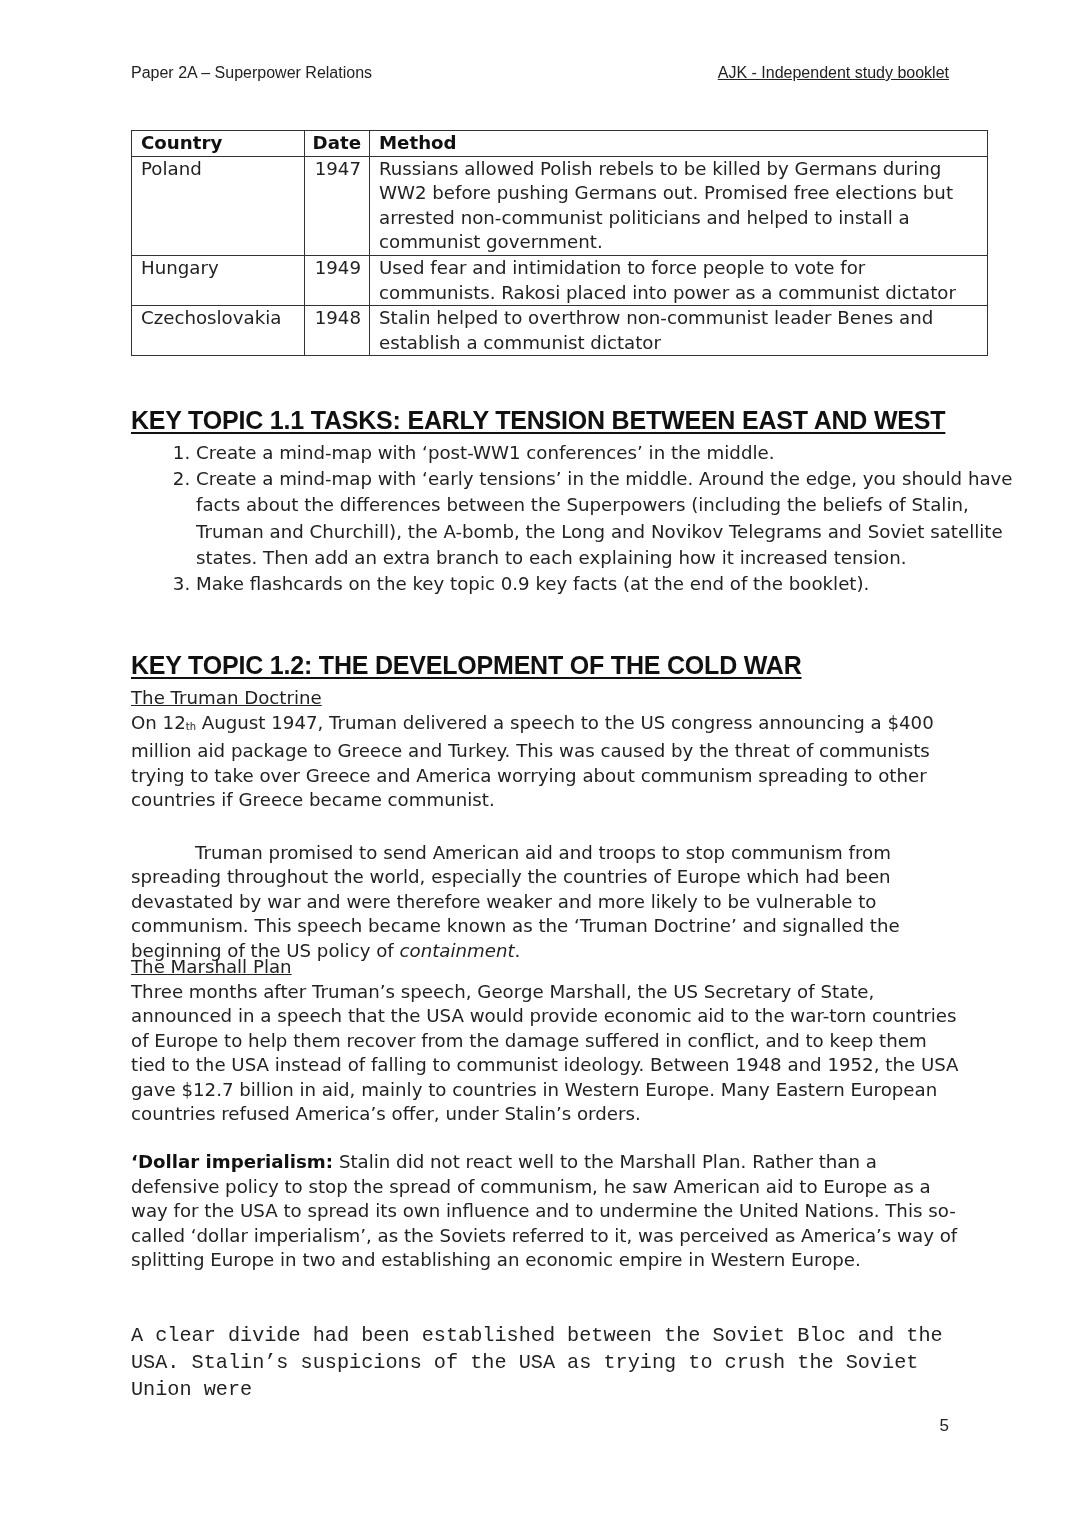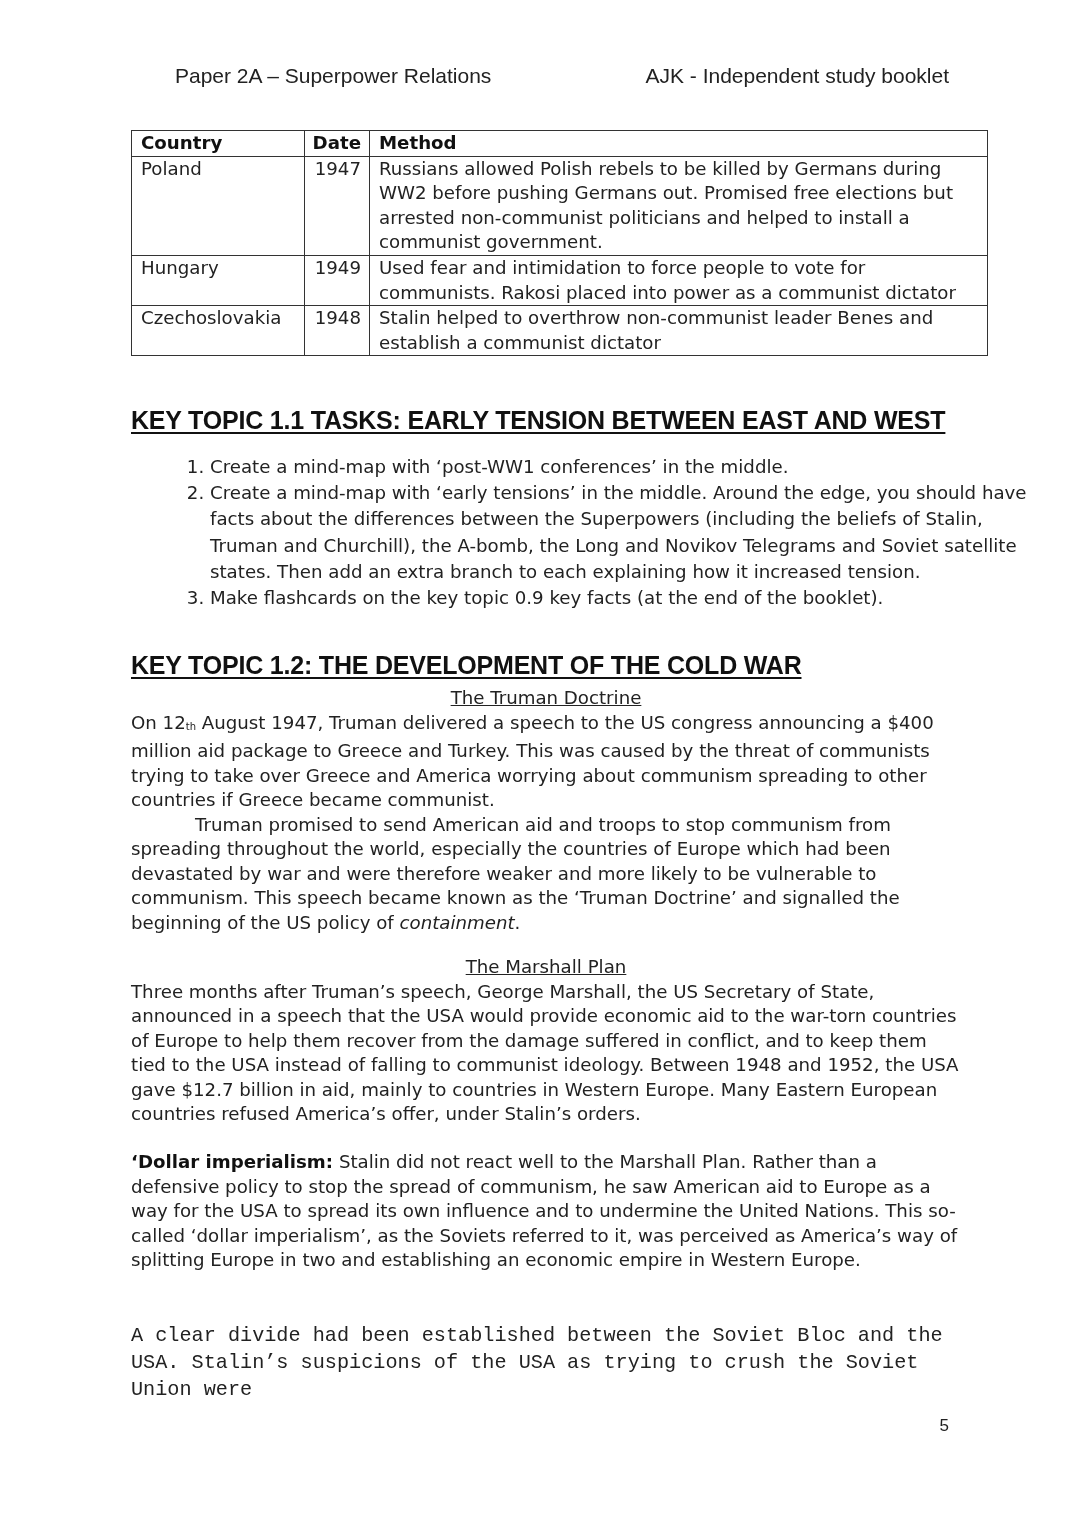--- a/index.html
+++ b/index.html
@@ -1,32 +1,32 @@
 <!DOCTYPE html>
 <html><head>
 <meta charset="utf-8">
 <style>
   html, body { margin: 0; padding: 0; background: #ffffff; }
   body { width: 1080px; height: 1527px; position: relative; overflow: hidden; color: #111; }
   .page { position: absolute; left: 0; top: 0; width: 1080px; height: 1527px; }
-  .hdr { position: absolute; top: 64px; font-family: "Liberation Sans", sans-serif; font-size: 21px; color: #222; margin-left: 44px; }
+  .hdr { position: absolute; top: 64px; font-family: "Liberation Sans", sans-serif; font-size: 16px; color: #222; }
   .hdr.left { left: 131px; }
-  .hdr.right { right: 131px; }
+  .hdr.right { right: 131px; text-decoration: underline; }
   table.states { position: absolute; left: 131px; top: 130px; width: 857px; border-collapse: collapse; font-family: "DejaVu Sans", sans-serif; font-size: 18.2px; line-height: 24.6px; color: #222; }
   table.states th, table.states td { border: 1.5px solid #333; padding: 0 9px; vertical-align: top; text-align: left; }
   table.states th { font-weight: bold; color: #111; }
   table.states td.date, table.states th.date { text-align: right; padding: 0 8px 0 6px; }
   .col-country { width: 154px; }
   .col-date { width: 50px; }
   .heading { position: absolute; left: 131px; font-family: "Liberation Sans", sans-serif; font-weight: bold; font-size: 25px; text-decoration: underline; text-decoration-thickness: 2px; text-underline-offset: 3px; color: #111; letter-spacing: -0.2px; }
-  ol.tasks { position: absolute; left: 131px; top: 440px; width: 830px; margin: 14px; padding: 0 0 0 65px; font-family: "DejaVu Sans", sans-serif; font-size: 18.2px; line-height: 26.2px; color: #222; }
+  ol.tasks { position: absolute; left: 131px; top: 440px; width: 830px; margin: 0; padding: 0 0 0 65px; font-family: "DejaVu Sans", sans-serif; font-size: 18.2px; line-height: 26.2px; color: #222; }
   ol.tasks li { padding-left: 0; }
   .block { position: absolute; left: 131px; width: 830px; font-family: "DejaVu Sans", sans-serif; font-size: 18.2px; line-height: 24.5px; color: #222; }
-  .sub { text-decoration: underline; text-align: center; }
-  .indent { text-indent: 64px; }
+  .sub { text-decoration: underline; }
+  .indent { text-indent: 64px; margin-top: 28px; }
   sub.th { font-size: 10px; vertical-align: -1px; }
   .bold { font-weight: bold; color: #111; }
   .final { position: absolute; left: 131px; width: 840px; font-family: Liberation Mono, monospace; font-size: 20.2px; line-height: 27px; color: #222; top: 1322px; }
   .pageno { position: absolute; right: 131px; top: 1416px; font-family: "Liberation Sans", sans-serif; font-size: 17px; color: #222; }
   p { margin: 0; }
 </style>
 </head>
 <body>
 
 <div class="page">

